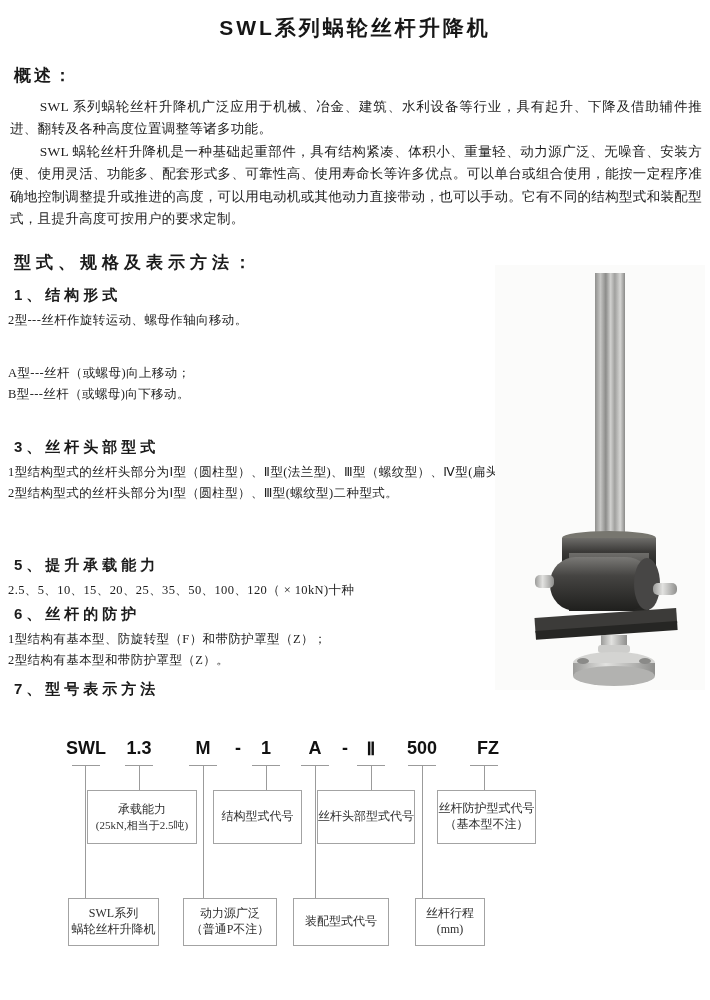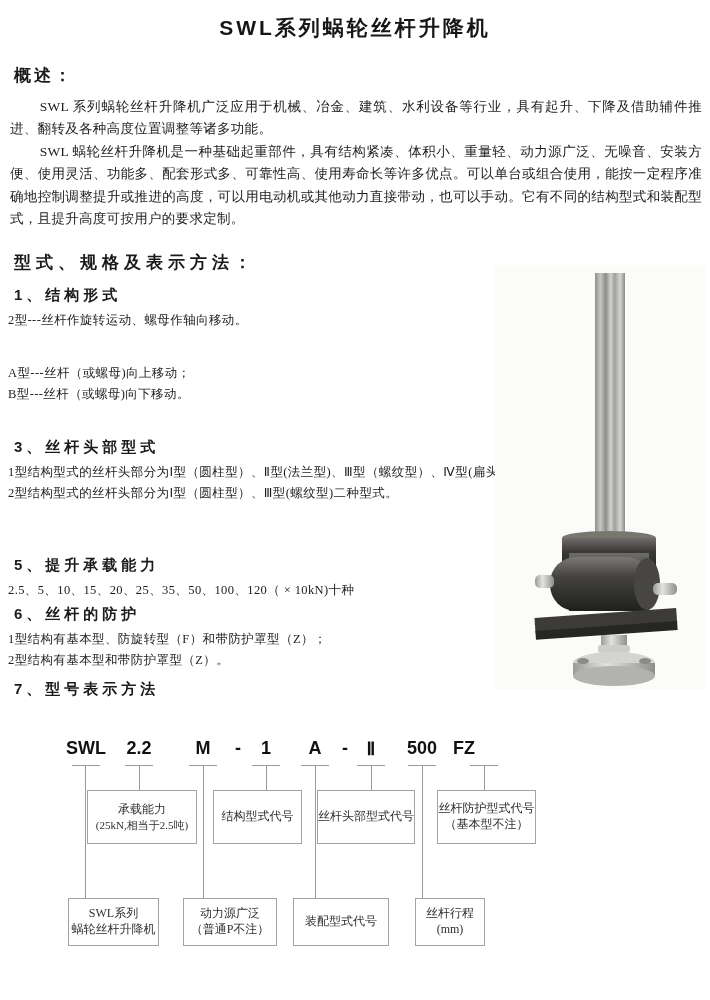--- a/index.html
+++ b/index.html
@@ -124,29 +124,29 @@
     <rect x="106" y="370" width="26" height="36" fill="url(#gShiny)"></rect>
     <rect x="103" y="380" width="32" height="8" rx="3" fill="#cdcdcb"></rect>
     <ellipse cx="119" cy="398" rx="41" ry="11" fill="#d4d4d2"></ellipse>
     <rect x="78" y="398" width="82" height="13" fill="url(#gShiny)"></rect>
     <ellipse cx="119" cy="411" rx="41" ry="10" fill="#b2b2b0"></ellipse>
     <ellipse cx="88" cy="396" rx="6" ry="3" fill="#8a8a88"></ellipse>
     <ellipse cx="150" cy="396" rx="6" ry="3" fill="#8a8a88"></ellipse>
   </svg>
 
   <span class="tok" style="left:86px;">SWL</span>
-  <span class="tok" style="left:139px;">2.2</span>
+  <span class="tok" style="left:139px;">1.3</span>
   <span class="tok" style="left:203px;">M</span>
   <span class="tok" style="left:238px;">-</span>
   <span class="tok" style="left:266px;">1</span>
   <span class="tok" style="left:315px;">A</span>
   <span class="tok" style="left:345px;">-</span>
   <span class="tok" style="left:371px;">Ⅱ</span>
   <span class="tok" style="left:422px;">500</span>
-  <span class="tok" style="left:464px;text-align:center;">FZ</span>
+  <span class="tok" style="left:488px;text-align:center;">FZ</span>
 
   <div class="tick" style="left:72px;"></div>
   <div class="tick" style="left:125px;"></div>
   <div class="tick" style="left:189px;"></div>
   <div class="tick" style="left:252px;"></div>
   <div class="tick" style="left:301px;"></div>
   <div class="tick" style="left:357px;"></div>
   <div class="tick" style="left:408px;"></div>
   <div class="tick" style="left:470px;"></div>
 

